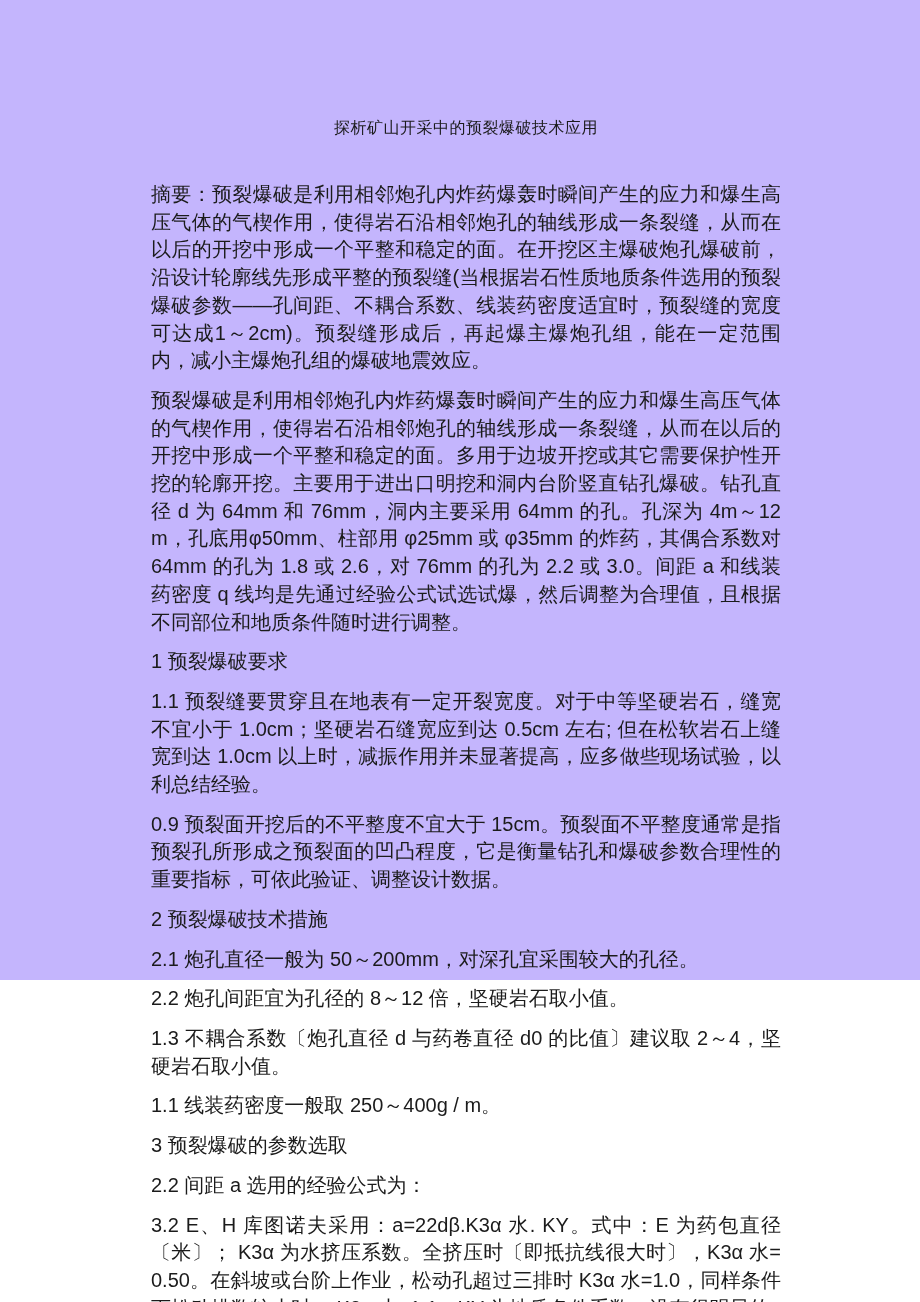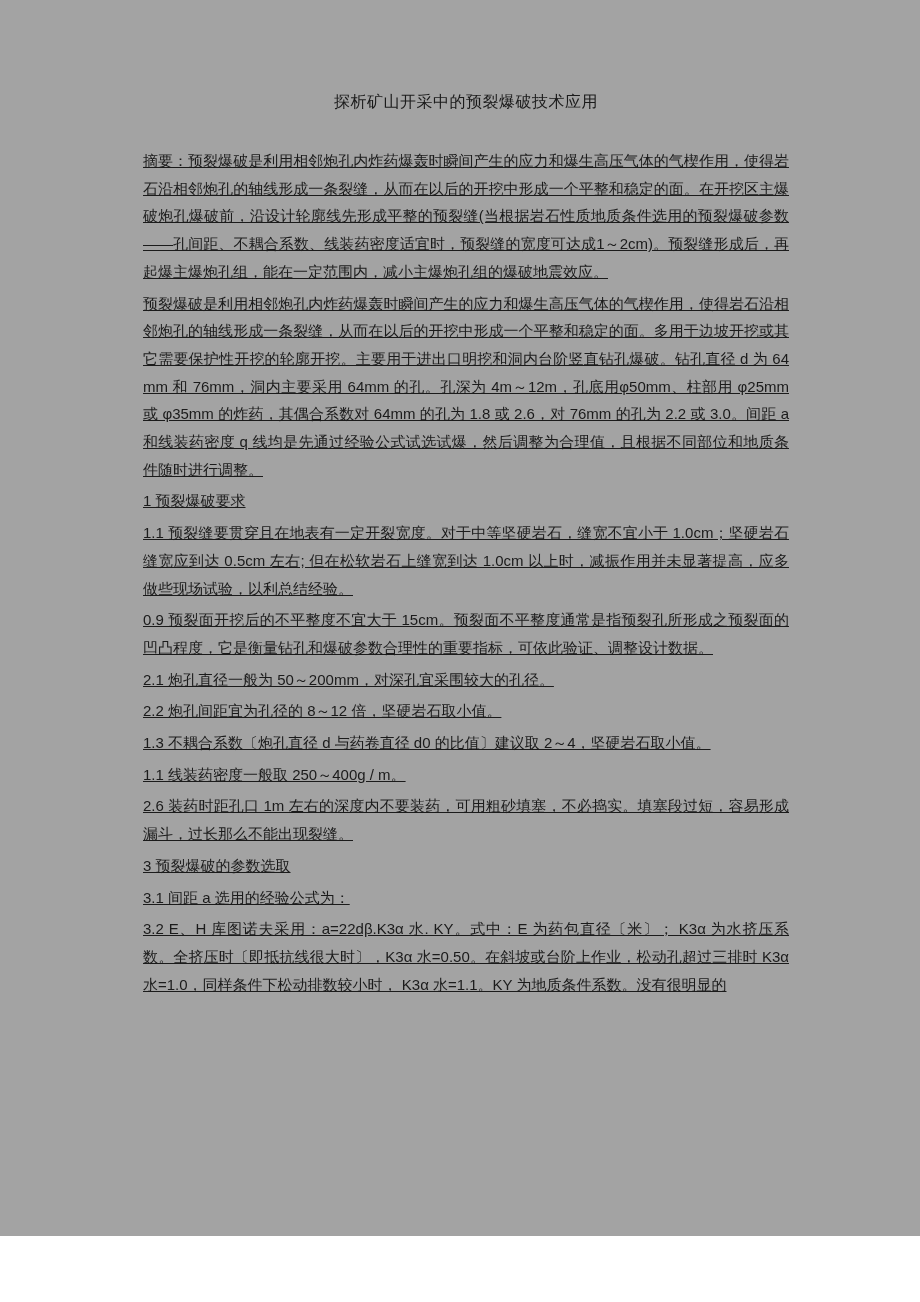--- a/index.html
+++ b/index.html
@@ -10,57 +10,56 @@
   body {
     width: 920px;
     height: 1302px;
     overflow: hidden;
     font-family: "Liberation Sans", "DejaVu Sans", sans-serif;
     color: #1b1b1b;
   }
   .page {
     box-sizing: border-box;
     width: 920px;
-    height: 1236px;
-    padding: 88px 127px 40px 139px;
-    background: #a3a3a3;
+    height: 980px;
+    padding: 114px 127px 40px 139px;
+    background: #c4b5fd;
   }
   .doc-title {
     margin: 0;
     font-size: 16px;
     font-weight: normal;
     line-height: 28px;
     text-align: center;
     letter-spacing: 0.5px;
   }
   .blank-line {
     height: 27px;
   }
   .para {
-    margin: 4px;
-    font-size: 15px;
+    margin: 12px;
+    font-size: 20px;
     line-height: 27.7px;
     text-align: justify;
     text-justify: inter-ideograph;
     word-break: break-all;
-    text-decoration: underline;
   }
 </style>
 </head>
 <body>
 
 <div class="page">
   <h1 class="doc-title">探析矿山开采中的预裂爆破技术应用</h1>
   <div class="blank-line"></div>
   <p class="para">摘要：预裂爆破是利用相邻炮孔内炸药爆轰时瞬间产生的应力和爆生高压气体的气楔作用，使得岩石沿相邻炮孔的轴线形成一条裂缝，从而在以后的开挖中形成一个平整和稳定的面。在开挖区主爆破炮孔爆破前，沿设计轮廓线先形成平整的预裂缝(当根据岩石性质地质条件选用的预裂爆破参数——孔间距、不耦合系数、线装药密度适宜时，预裂缝的宽度可达成1～2cm)。预裂缝形成后，再起爆主爆炮孔组，能在一定范围内，减小主爆炮孔组的爆破地震效应。</p>
   <p class="para">预裂爆破是利用相邻炮孔内炸药爆轰时瞬间产生的应力和爆生高压气体的气楔作用，使得岩石沿相邻炮孔的轴线形成一条裂缝，从而在以后的开挖中形成一个平整和稳定的面。多用于边坡开挖或其它需要保护性开挖的轮廓开挖。主要用于进出口明挖和洞内台阶竖直钻孔爆破。钻孔直径 d 为 64mm 和 76mm，洞内主要采用 64mm 的孔。孔深为 4m～12m，孔底用φ50mm、柱部用 φ25mm 或 φ35mm 的炸药，其偶合系数对 64mm 的孔为 1.8 或 2.6，对 76mm 的孔为 2.2 或 3.0。间距 a 和线装药密度 q 线均是先通过经验公式试选试爆，然后调整为合理值，且根据不同部位和地质条件随时进行调整。</p>
   <p class="para">1 预裂爆破要求</p>
   <p class="para">1.1 预裂缝要贯穿且在地表有一定开裂宽度。对于中等坚硬岩石，缝宽不宜小于 1.0cm；坚硬岩石缝宽应到达 0.5cm 左右; 但在松软岩石上缝宽到达 1.0cm 以上时，减振作用并未显著提高，应多做些现场试验，以利总结经验。</p>
   <p class="para">0.9 预裂面开挖后的不平整度不宜大于 15cm。预裂面不平整度通常是指预裂孔所形成之预裂面的凹凸程度，它是衡量钻孔和爆破参数合理性的重要指标，可依此验证、调整设计数据。</p>
+  <p class="para">2 预裂爆破技术措施</p>
   <p class="para">2.1 炮孔直径一般为 50～200mm，对深孔宜采围较大的孔径。</p>
   <p class="para">2.2 炮孔间距宜为孔径的 8～12 倍，坚硬岩石取小值。</p>
   <p class="para">1.3 不耦合系数〔炮孔直径 d 与药卷直径 d0 的比值〕建议取 2～4，坚硬岩石取小值。</p>
   <p class="para">1.1 线装药密度一般取 250～400g / m。</p>
-  <p class="para">2.6 装药时距孔口 1m 左右的深度内不要装药，可用粗砂填塞，不必捣实。填塞段过短，容易形成漏斗，过长那么不能出现裂缝。</p>
   <p class="para">3 预裂爆破的参数选取</p>
-  <p class="para">3.1 间距 a 选用的经验公式为：</p>
+  <p class="para">2.2 间距 a 选用的经验公式为：</p>
   <p class="para">3.2 E、H 库图诺夫采用：a=22dβ.K3α 水. KY。式中：E 为药包直径〔米〕； K3α 为水挤压系数。全挤压时〔即抵抗线很大时〕，K3α 水=0.50。在斜坡或台阶上作业，松动孔超过三排时 K3α 水=1.0，同样条件下松动排数较小时， K3α 水=1.1。KY 为地质条件系数。没有很明显的</p>
 </div>
 
 </body></html>

